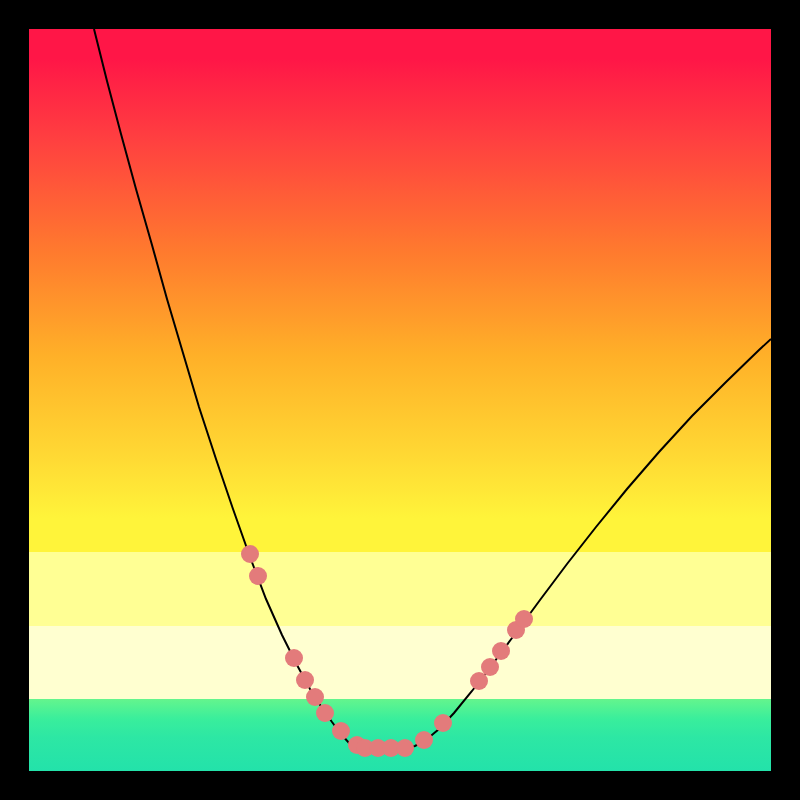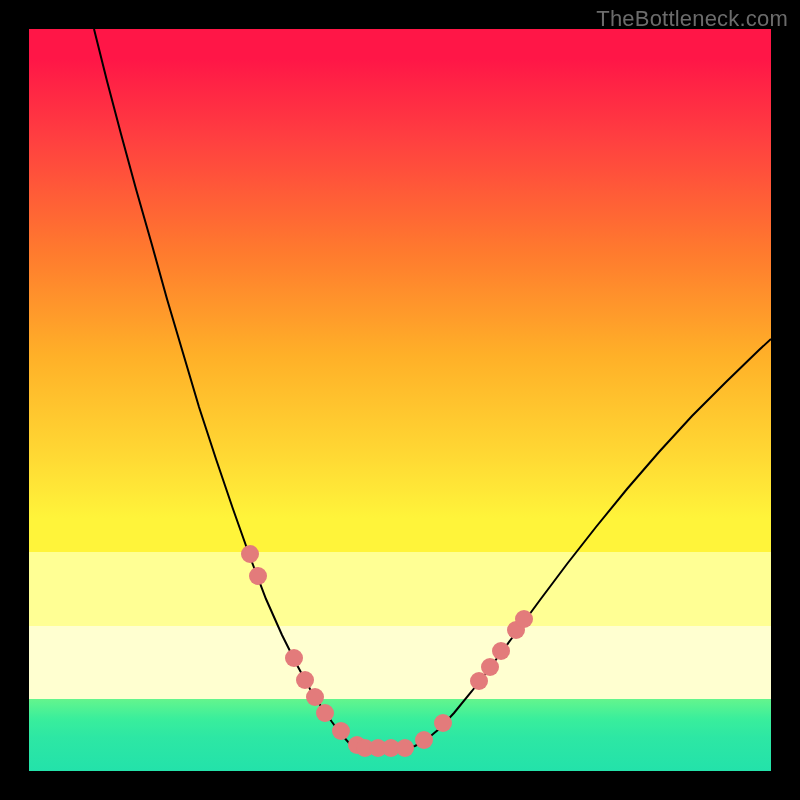--- a/index.html
+++ b/index.html
@@ -61,21 +61,20 @@
     width: 742px;
     height: 742px;
     z-index: 20;
   }
 </style>
 </head>
 <body>
 
 <div class="frame">
 
-  <div class="watermark">TheBottleneck.com</div>
 
   <div class="plot"></div>
 
   <svg class="curve" viewBox="0 0 742 742" preserveAspectRatio="none">
     <g>
       <path id="path-left" fill="none" stroke="#000000" stroke-width="2" d="M 65 0 L 78 52 L 92 105 L 107 160 L 123 216 L 138 270 L 154 324 L 170 378 L 187 430 L 204 480 L 221 528 L 237 570 L 253 606 L 268 636 L 281 660 L 293 679 L 303 693 L 312 705 L 320 714 L 328 719 L 336 719"></path>
       <path id="path-flat" fill="none" stroke="#000000" stroke-width="2" d="M 336 719 L 349 719 L 362 719 L 376 719"></path>
       <path id="path-right" fill="none" stroke="#000000" stroke-width="2" d="M 376 719 L 386 717 L 397 711 L 410 700 L 425 684 L 443 662 L 463 636 L 486 605 L 511 571 L 538 535 L 567 498 L 598 460 L 630 423 L 663 387 L 697 353 L 730 321 L 742 310"></path>
     </g>
     <g id="markers">

